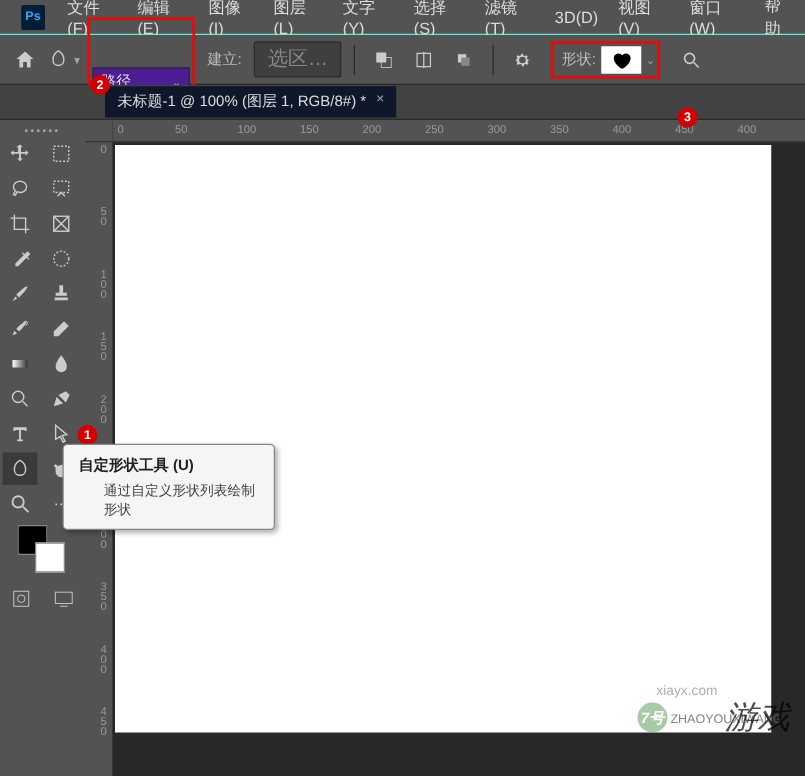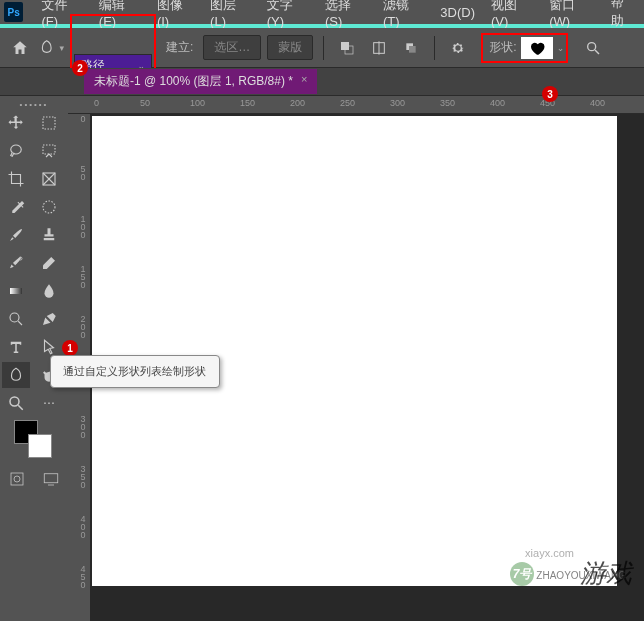--- a/index.html
+++ b/index.html
@@ -1,33 +1,33 @@
 <!DOCTYPE html>
 <html><head>
 <meta charset="utf-8">
 <style>
 * { margin: 0; padding: 0; box-sizing: border-box; font-family: "Microsoft YaHei", sans-serif; }
 body { background: #535353; color: #ddd; width: 644px; height: 621px; overflow: hidden; font-size: 12px; }
-.menubar { background: #535353; height: 28px; display: flex; align-items: center; padding-left: 4px; border-bottom: 4px solid #5eead4; }
+.menubar { background: #535353; height: 28px; display: flex; align-items: center; padding-left: 17px; border-bottom: 1px solid #5eead4; }
 .ps-logo { width: 20px; height: 20px; background: #001e36; color: #31a8ff; display: flex; align-items: center; justify-content: center; font-weight: bold; font-size: 10px; border-radius: 2px; margin-right: 10px; }
 .menu-item { padding: 4px 8px; font-size: 13px; color: #ddd; cursor: pointer; }
 .optbar { background: #535353; height: 40px; display: flex; align-items: center; padding: 0 8px; border-bottom: 1px solid #2a2a2a; gap: 6px; position: relative; }
 .home-icon, .opt-icon { width: 24px; height: 24px; display: flex; align-items: center; justify-content: center; color: #ccc; }
 .redbox { border: 2px solid #ff0000; padding: 2px; display: flex; align-items: center; }
 .mode-select { width: 78px; height: 24px; background: #4c1d95; border: 1px solid #2a2a2a; color: #ddd; display: flex; align-items: center; justify-content: space-between; padding: 0 6px; font-size: 12px; margin-top: 36px; }
 .label-txt { color: #bbb; font-size: 12px; margin: 0 4px; }
-.opt-btn { background: #3f3f3f; border: 1px solid #2a2a2a; color: #888; padding: 3px 10px; font-size: 12px; border-radius: 2px; }
+.opt-btn { background: #3f3f3f; border: 1px solid #2a2a2a; color: #888; padding: 3px 10px; font-size: 16px; border-radius: 2px; }
 .divider { width: 1px; height: 24px; background: #2a2a2a; margin: 0 4px; }
 .icon-btn { width: 26px; height: 26px; display: flex; align-items: center; justify-content: center; color: #ccc; }
 .shape-preview { width: 32px; height: 22px; background: #fff; display: flex; align-items: center; justify-content: center; }
 .shape-preview svg { fill: #000; }
 .chev { font-size: 9px; color: #aaa; margin-left: 4px; }
 .badge { position: absolute; width: 16px; height: 16px; background: #d40000; color: #fff; border-radius: 50%; display: flex; align-items: center; justify-content: center; font-size: 10px; font-weight: bold; z-index: 20; }
 .tab-bar { background: #424242; height: 28px; display: flex; align-items: center; padding-left: 84px; border-bottom: 1px solid #2a2a2a; position: relative; }
-.doc-tab { background: #701a75; padding: 4px 10px; font-size: 12px; color: #ddd; display: flex; gap: 8px; }
+.doc-tab { background: #0f172a; padding: 4px 10px; font-size: 12px; color: #ddd; display: flex; gap: 8px; }
 .tab-close { color: #aaa; font-size: 11px; }
 .workspace { display: flex; height: 525px; }
 .toolbox { width: 68px; background: #535353; display: flex; flex-direction: column; padding-top: 4px; position: relative; }
 .toolbox-header { height: 8px; display: flex; justify-content: center; color: #aaa; font-size: 8px; letter-spacing: 2px; }
 .tool-grid { display: grid; grid-template-columns: 1fr 1fr; gap: 2px; padding: 2px; }
 .tool { width: 28px; height: 26px; display: flex; align-items: center; justify-content: center; color: #ccc; position: relative; }
 .tool.active { background: #3a3a3a; }
 .tool svg { width: 18px; height: 18px; }
 .color-swatches { padding: 6px; position: relative; height: 44px; }
 .fg-swatch { position: absolute; width: 24px; height: 24px; background: #000; border: 1px solid #888; left: 14px; top: 2px; }
@@ -37,21 +37,21 @@
 .ruler-corner { width: 22px; height: 18px; background: #535353; border-bottom: 1px solid #2a2a2a; }
 .ruler-v { position: absolute; top: 18px; left: 0; width: 22px; bottom: 0; background: #535353; font-size: 9px; color: #999; }
 .ruler-v span { position: absolute; right: 2px; writing-mode: vertical-rl; text-orientation: upright; letter-spacing: -2px; }
 .canvas-area { flex: 1; background: #282828; display: flex; flex-direction: column; position: relative; }
 .ruler-h { height: 18px; background: #535353; border-bottom: 1px solid #2a2a2a; position: relative; font-size: 9px; color: #999; }
 .ruler-h span { position: absolute; top: 2px; }
 .canvas-viewport { flex: 1; display: flex; align-items: flex-start; justify-content: flex-start; padding: 2px; overflow: hidden; }
 .canvas { width: 525px; height: 470px; background: #fff; }
 .tooltip { position: absolute; left: 50px; top: 355px; background: #f5f5f5; color: #333; border: 1px solid #888; border-radius: 4px; padding: 8px 12px; width: 170px; z-index: 30; box-shadow: 2px 2px 4px rgba(0,0,0,0.3); }
 .tooltip-title { font-size: 12px; font-weight: bold; margin-bottom: 4px; color: #222; }
-.tooltip-desc { font-size: 11px; color: #444; }
+.tooltip-desc { font-size: 11px; color: #444; margin-left: 20px; }
 .watermark { position: absolute; right: 12px; bottom: 30px; font-size: 26px; font-weight: normal; color: rgba(0,0,0,0.7); font-style: italic; pointer-events: none; }
 .watermark-sub { position: absolute; right: 18px; bottom: 40px; font-size: 10px; color: rgba(100,100,100,0.8); pointer-events: none; }
 .watermark-url { position: absolute; right: 70px; bottom: 62px; font-size: 11px; color: rgba(120,120,120,0.6); pointer-events: none; }
 .watermark-num { position: absolute; right: 110px; bottom: 35px; width: 24px; height: 24px; border-radius: 50%; background: rgba(80,150,80,0.5); color: #fff; display: flex; align-items: center; justify-content: center; font-weight: bold; font-style: italic; pointer-events: none; }
 </style>
 </head>
 <body>
 
 <div class="menubar">
   <div class="ps-logo">Ps</div>
@@ -82,21 +82,20 @@
   </div>
   <div class="badge" style="left:72px;top:32px">2</div>
   <div class="redbox">
     <div class="mode-select">
       <span>路径</span>
         <span class="chev">⌄</span>
     </div>
   </div>
   <span class="label-txt">建立:</span>
   <button class="opt-btn">选区…</button>
-  <button class="opt-btn">蒙版</button>
   <div class="divider"></div>
   <div class="icon-btn">
       <svg viewBox="0 0 24 24" width="16" height="16" fill="#ccc">
         <rect x="3" y="3" width="12" height="12"></rect>
         <rect x="9" y="9" width="12" height="12" fill="none" stroke="#ccc"></rect>
       </svg>
     </div>
   <div class="icon-btn">
       <svg viewBox="0 0 24 24" width="16" height="16" fill="none" stroke="#ccc" stroke-width="1.5">
         <rect x="4" y="4" width="16" height="16"></rect>
@@ -321,14 +320,15 @@
       <div class="canvas"></div>
     </div>
     <div class="watermark-num">7号</div>
     <div class="watermark-url">xiayx.com</div>
     <div class="watermark-sub">ZHAOYOUXIWANG</div>
     <div class="watermark">游戏</div>
   </div>
 </div>
 
 <div class="tooltip">
+  <div class="tooltip-title">自定形状工具 (U)</div>
   <div class="tooltip-desc">通过自定义形状列表绘制形状</div>
 </div>
 
 </body></html>

